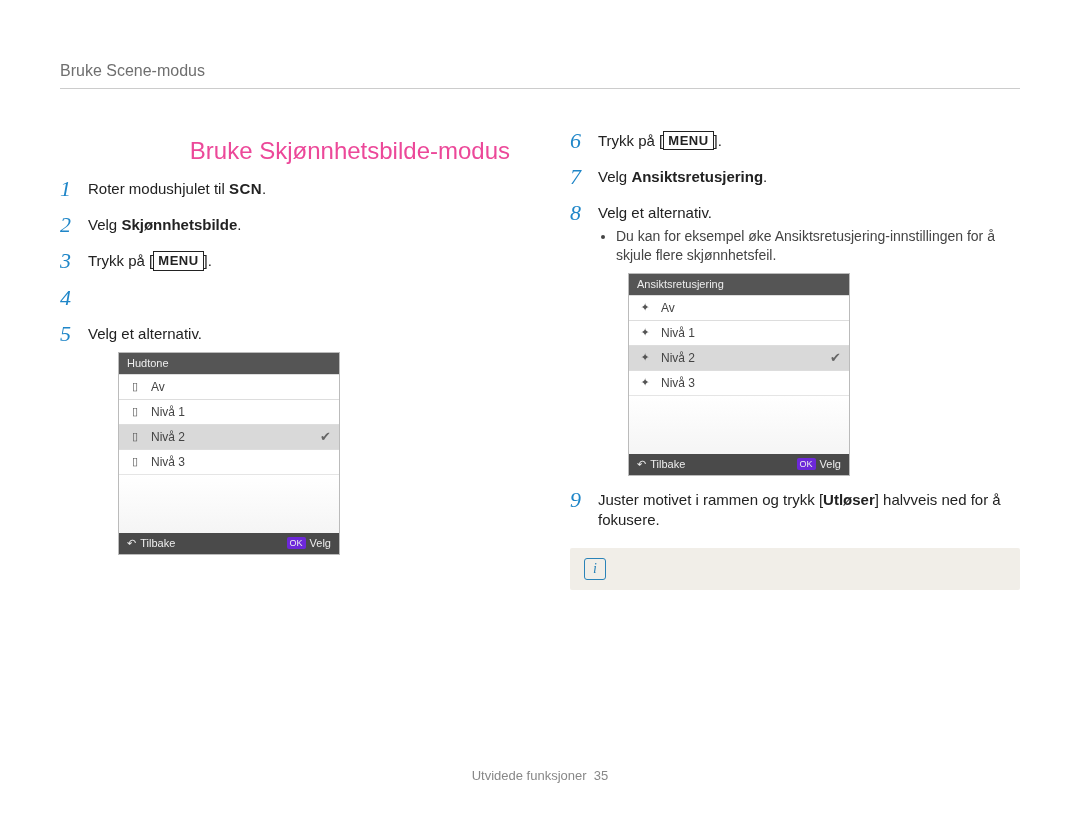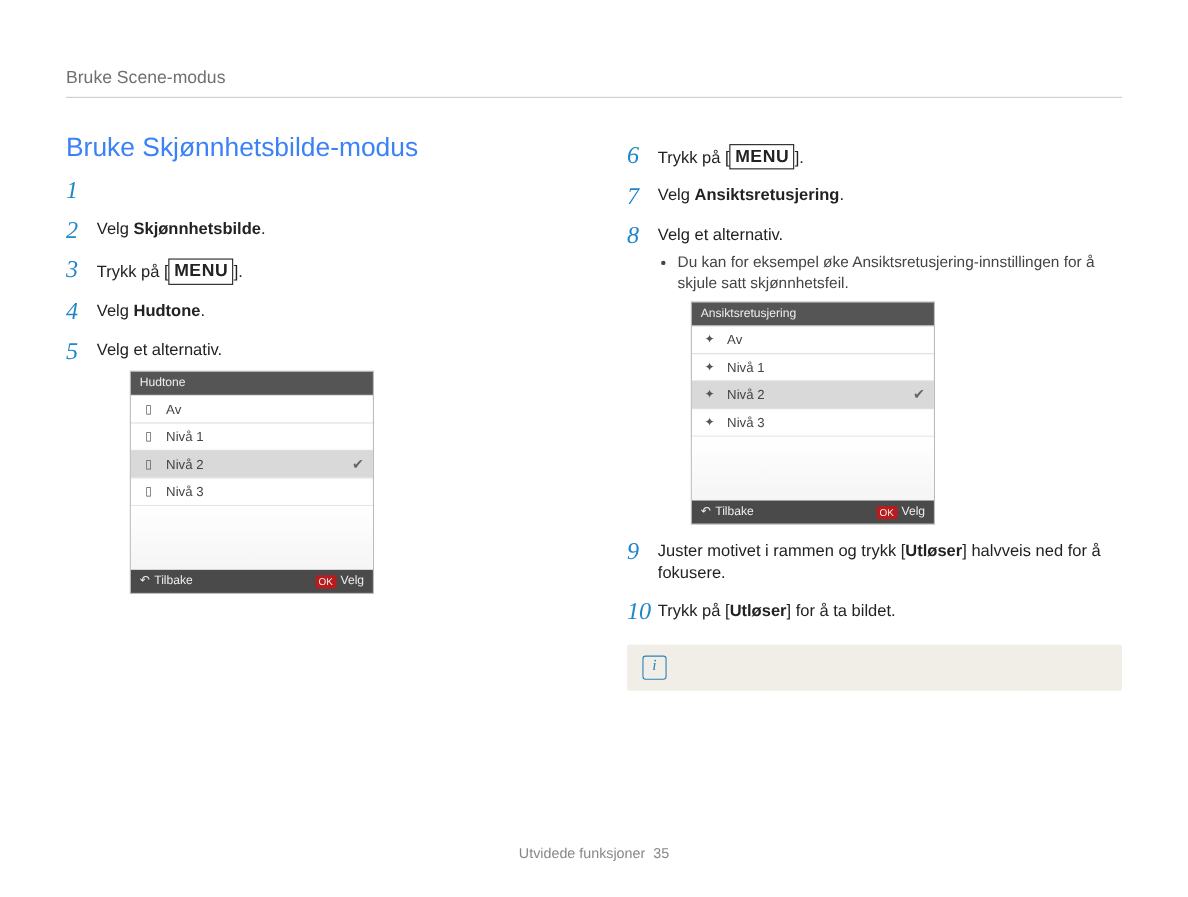--- a/index.html
+++ b/index.html
@@ -30,24 +30,25 @@
   }
   .columns {
     display: flex;
     gap: 60px;
   }
   .col {
     flex: 1;
     min-width: 0;
   }
   h1.section {
-    color: #3b82f6;
+    color: #ec4899;
     font-weight: 400;
     font-size: 24px;
-    margin: 0 0 10px 0;
+    margin: 16px 0 10px 0;
+    text-align: right;
   }
   .intro {
     font-size: 14px;
     color: #444;
     margin: 0 0 18px 0;
   }
   .step {
     display: flex;
     align-items: flex-start;
     margin: 10px 0 12px 0;
@@ -66,21 +67,21 @@
     font-size: 15px;
     color: #222;
     padding-top: 2px;
   }
   .step-body .bold { font-weight: 700; }
   .step-body .menu-box {
     display: inline-block;
     border: 1px solid #222;
     padding: 0 4px;
     font-weight: 700;
-    font-size: 16px;
+    font-size: 13px;
     letter-spacing: 0.5px;
     vertical-align: 1px;
     text-align: right;
   }
   .scn {
     font-weight: 700;
     letter-spacing: 0.5px;
   }
   ul.bullets {
     margin: 4px 0 0 0;
@@ -133,21 +134,21 @@
   .cam .bar {
     display: flex;
     justify-content: space-between;
     background: #4a4a4a;
     color: #eee;
     font-size: 11px;
     padding: 3px 8px;
   }
   .cam .bar span { display: inline-flex; align-items: center; gap: 4px; }
   .cam .bar .btn {
-    background: #b91c1c;
+    background: #6d28d9;
     border-radius: 2px;
     padding: 0 3px;
     font-size: 9px;
     text-align: right;
   }
 
   
   .note {
     display: flex;
     gap: 12px;
@@ -189,41 +190,41 @@
 <div class="page">
   <div class="breadcrumb">Bruke Scene-modus</div>
 
   <div class="columns">
 
     <div class="col">
       <h1 class="section">Bruke Skjønnhetsbilde-modus</h1>
 
       <div class="step">
         <div class="step-num">1</div>
+        <div class="step-body">
+          <span>Roter modushjulet til </span><span class="scn">SCN</span><span>.</span>
+        </div>
       </div>
 
       <div class="step">
         <div class="step-num">2</div>
         <div class="step-body">
           <span>Velg </span><span class="bold">Skjønnhetsbilde</span><span>.</span>
         </div>
       </div>
 
       <div class="step">
         <div class="step-num">3</div>
         <div class="step-body">
           <span>Trykk på [</span><span class="menu-box">MENU</span><span>].</span>
         </div>
       </div>
 
       <div class="step">
         <div class="step-num">4</div>
-        <div class="step-body">
-          <span>Velg </span><span class="bold">Hudtone</span><span>.</span>
-        </div>
       </div>
 
       <div class="step">
         <div class="step-num">5</div>
         <div class="step-body">
           <span>Velg et alternativ.</span>
 
           
           <div class="cam">
             <div class="title">Hudtone</div>
@@ -274,21 +275,21 @@
         <div class="step-body">
           <span>Velg </span><span class="bold">Ansiktsretusjering</span><span>.</span>
         </div>
       </div>
 
       <div class="step">
         <div class="step-num">8</div>
         <div class="step-body">
           <span>Velg et alternativ.</span>
           <ul class="bullets">
-              <li>Du kan for eksempel øke Ansiktsretusjering-innstillingen for å skjule satt skjønnhetsfeil.</li>
+              <li>Du kan for eksempel øke Ansiktsretusjering-innstillingen for å skjule flere skjønnhetsfeil.</li>
             </ul>
 
           
           <div class="cam">
             <div class="title">Ansiktsretusjering</div>
             <div class="row">
                 <span class="ic">✦</span>
                 <span>Av</span>
               </div>
             <div class="row">
@@ -319,26 +320,20 @@
         </div>
       </div>
 
       <div class="step">
         <div class="step-num">9</div>
         <div class="step-body">
           <span>Juster motivet i rammen og trykk [</span><span class="bold">Utløser</span><span>] halvveis ned for å fokusere.</span>
         </div>
       </div>
 
-      <div class="step">
-        <div class="step-num">10</div>
-        <div class="step-body">
-          <span>Trykk på [</span><span class="bold">Utløser</span><span>] for å ta bildet.</span>
-        </div>
-      </div>
 
       <div class="note">
         <div class="note-icon">i</div>
       </div>
 
     </div>
   </div>
 
   <div class="footer">
     <span>Utvidede funksjoner</span>&nbsp;&nbsp;<span>35</span>

